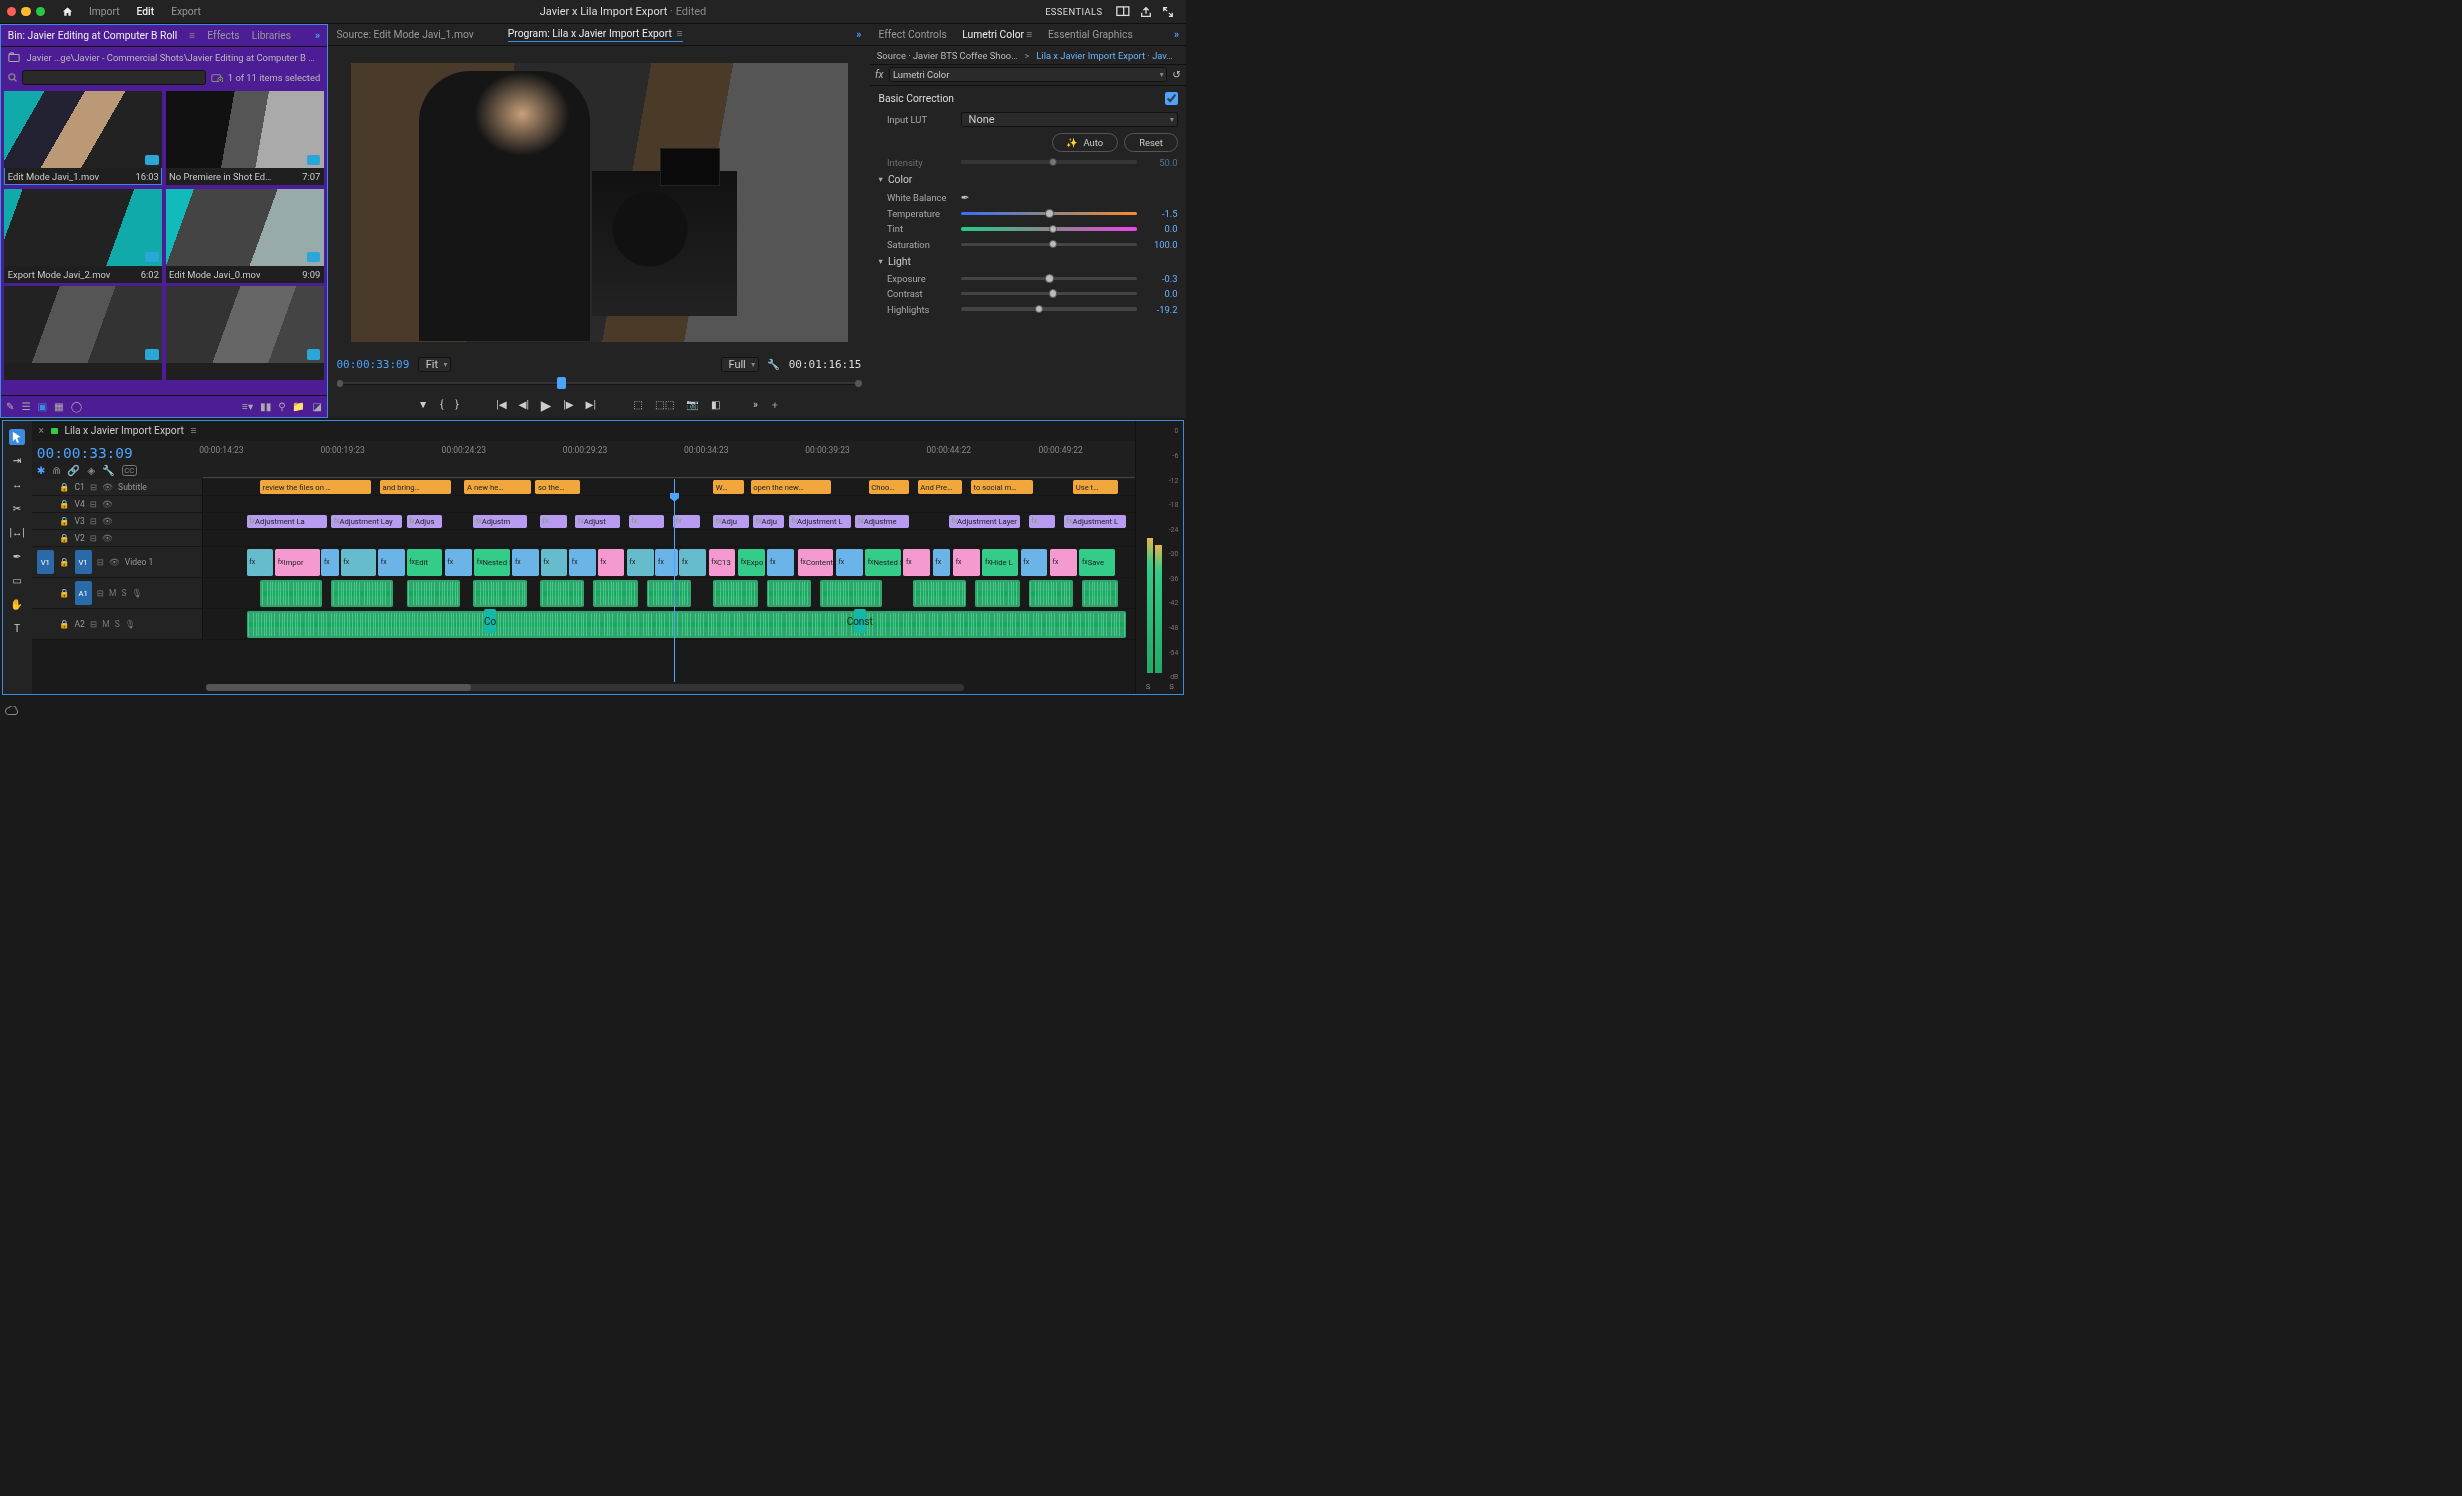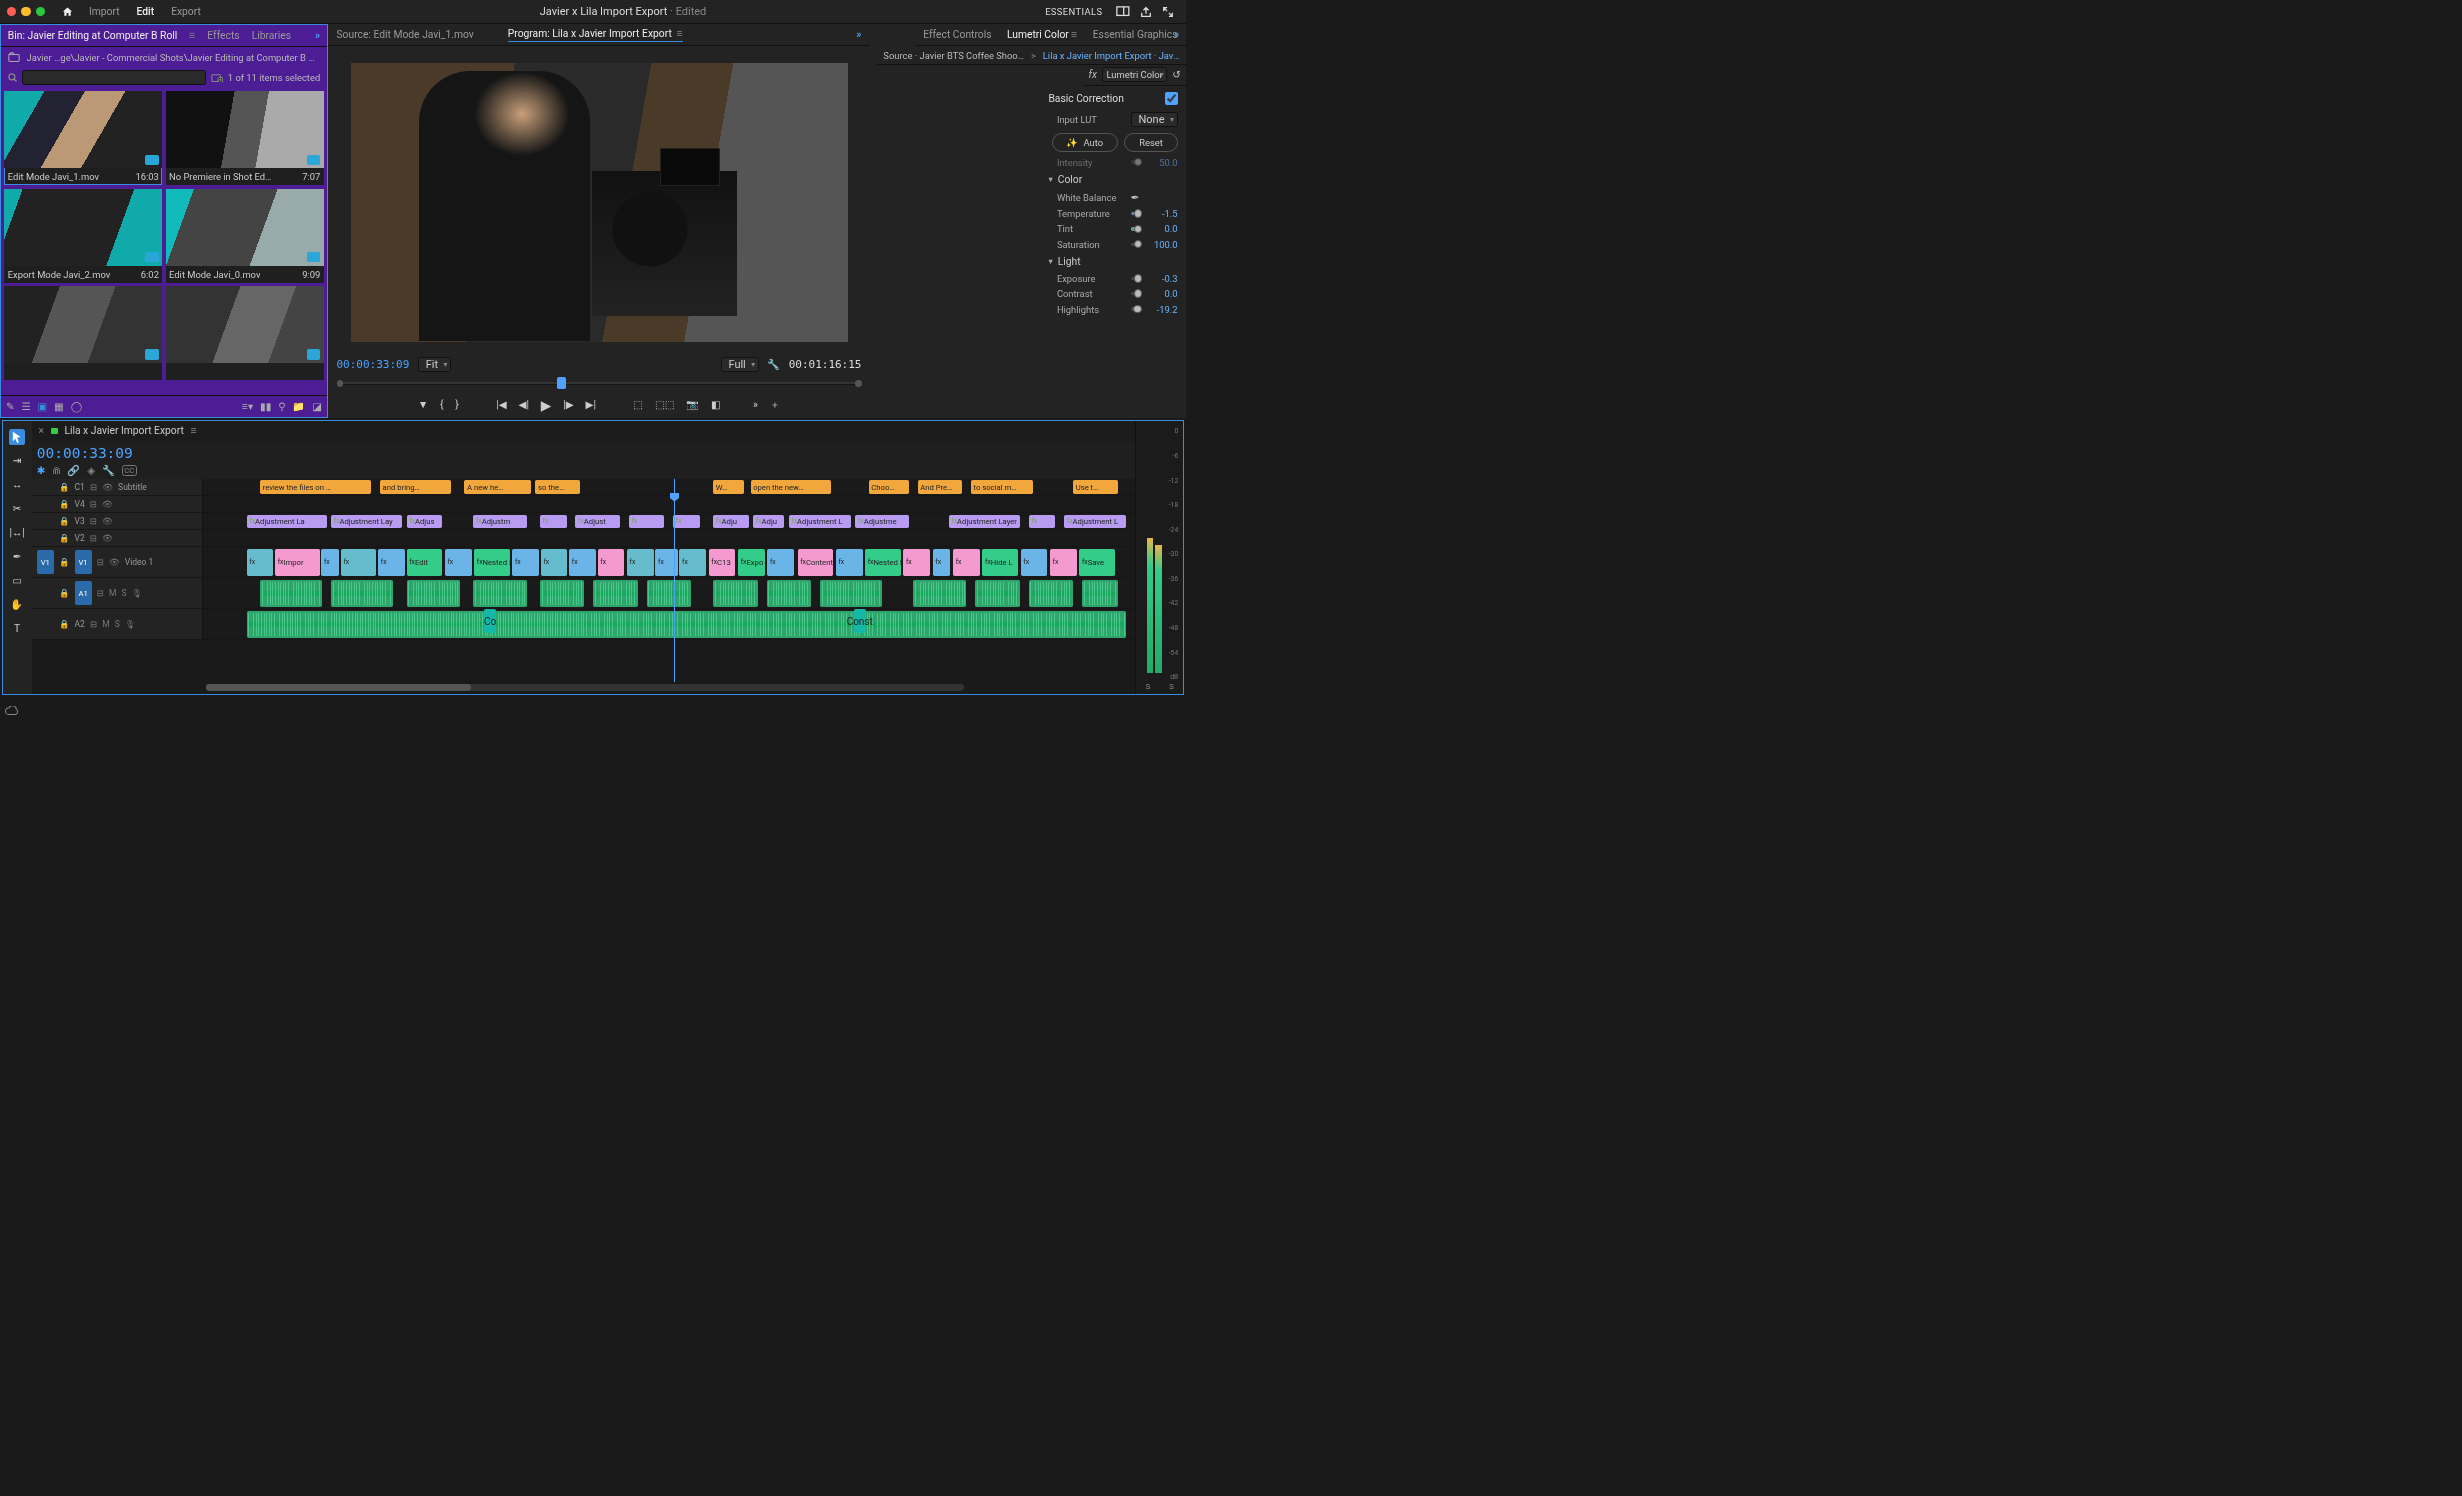--- a/index.html
+++ b/index.html
@@ -16,21 +16,21 @@
   .toptabs span.active { color:#eee; font-weight:500; }
   .doc-title { flex:1; text-align:center; color:#ddd; font-size:11px; }
   .doc-title .muted { color:#888; }
   .workspace-label { color:#ddd; margin-right:8.5px; font-size:9.4px; letter-spacing:0.4px;}
   .topbar .ico { margin:0 5.1px; color:#ddd; cursor:pointer; }
 
   
   .main { display:flex; height:394px; }
   .proj-panel { width:328px; border:0.9px solid #3a8dde; position:relative; background:#4c1d95; display:flex; flex-direction:column;}
   .viewer-panel { flex:1; background:#232323; display:flex; flex-direction:column; }
-  .lumetri-panel { width:316px; background:#232323; display:flex; flex-direction:column;align-items:flex-end; }
+  .lumetri-panel { width:316px; background:#232323; display:flex; flex-direction:column; }
 
   
   .panel-tabs { height:22px; display:flex; align-items:center; padding:0 6.8px; gap:12px; border-bottom:0.9px solid #111; position:relative;}
   .panel-tabs .tab { color:#999; white-space:nowrap; }
   .panel-tabs .tab.active { color:#eee; }
   .panel-tabs .hamb { color:#888; }
   .panel-tabs .expand { position:absolute; right:6.8px; color:#4da3ff; font-weight:bold; }
 
   .breadcrumb { height:20.5px; display:flex; align-items:center; padding:0 6.8px; gap:6.8px; color:#bbb; font-size:9.4px; }
   .breadcrumb svg { flex-shrink:0; }
@@ -502,20 +502,33 @@
         <div class="tl-tc">00:00:33:09</div>
         <div class="tl-icons">
           <span style="color:#4da3ff">✱</span>
           <span>⋒</span>
           <span>🔗</span>
           <span>◈</span>
           <span>🔧</span>
           <span style="border:0.9px solid #777;border-radius:2.6px;padding:0 1.7px;font-size:7.7px">CC</span>
         </div>
       </div>
+      <div class="ruler">
+        <div class="ruler-marks" id="ruler-marks">
+            <span style="left: 2%;">00:00:14:23</span>
+            <span style="left: 15%;">00:00:19:23</span>
+            <span style="left: 28%;">00:00:24:23</span>
+            <span style="left: 41%;">00:00:29:23</span>
+            <span style="left: 54%;">00:00:34:23</span>
+            <span style="left: 67%;">00:00:39:23</span>
+            <span style="left: 80%;">00:00:44:22</span>
+            <span style="left: 92%;">00:00:49:22</span>
+          </div>
+        <div class="line"></div>
+      </div>
     </div>
     <div class="tl-tracks" id="tl-tracks">
 
     <div class="track ">
           <div class="head">
     <span style="width:17px"></span>
     <span class="tico">🔒</span>
     <span>C1</span>
     <span class="tico">⊟</span>
     <span class="tico">👁</span>

